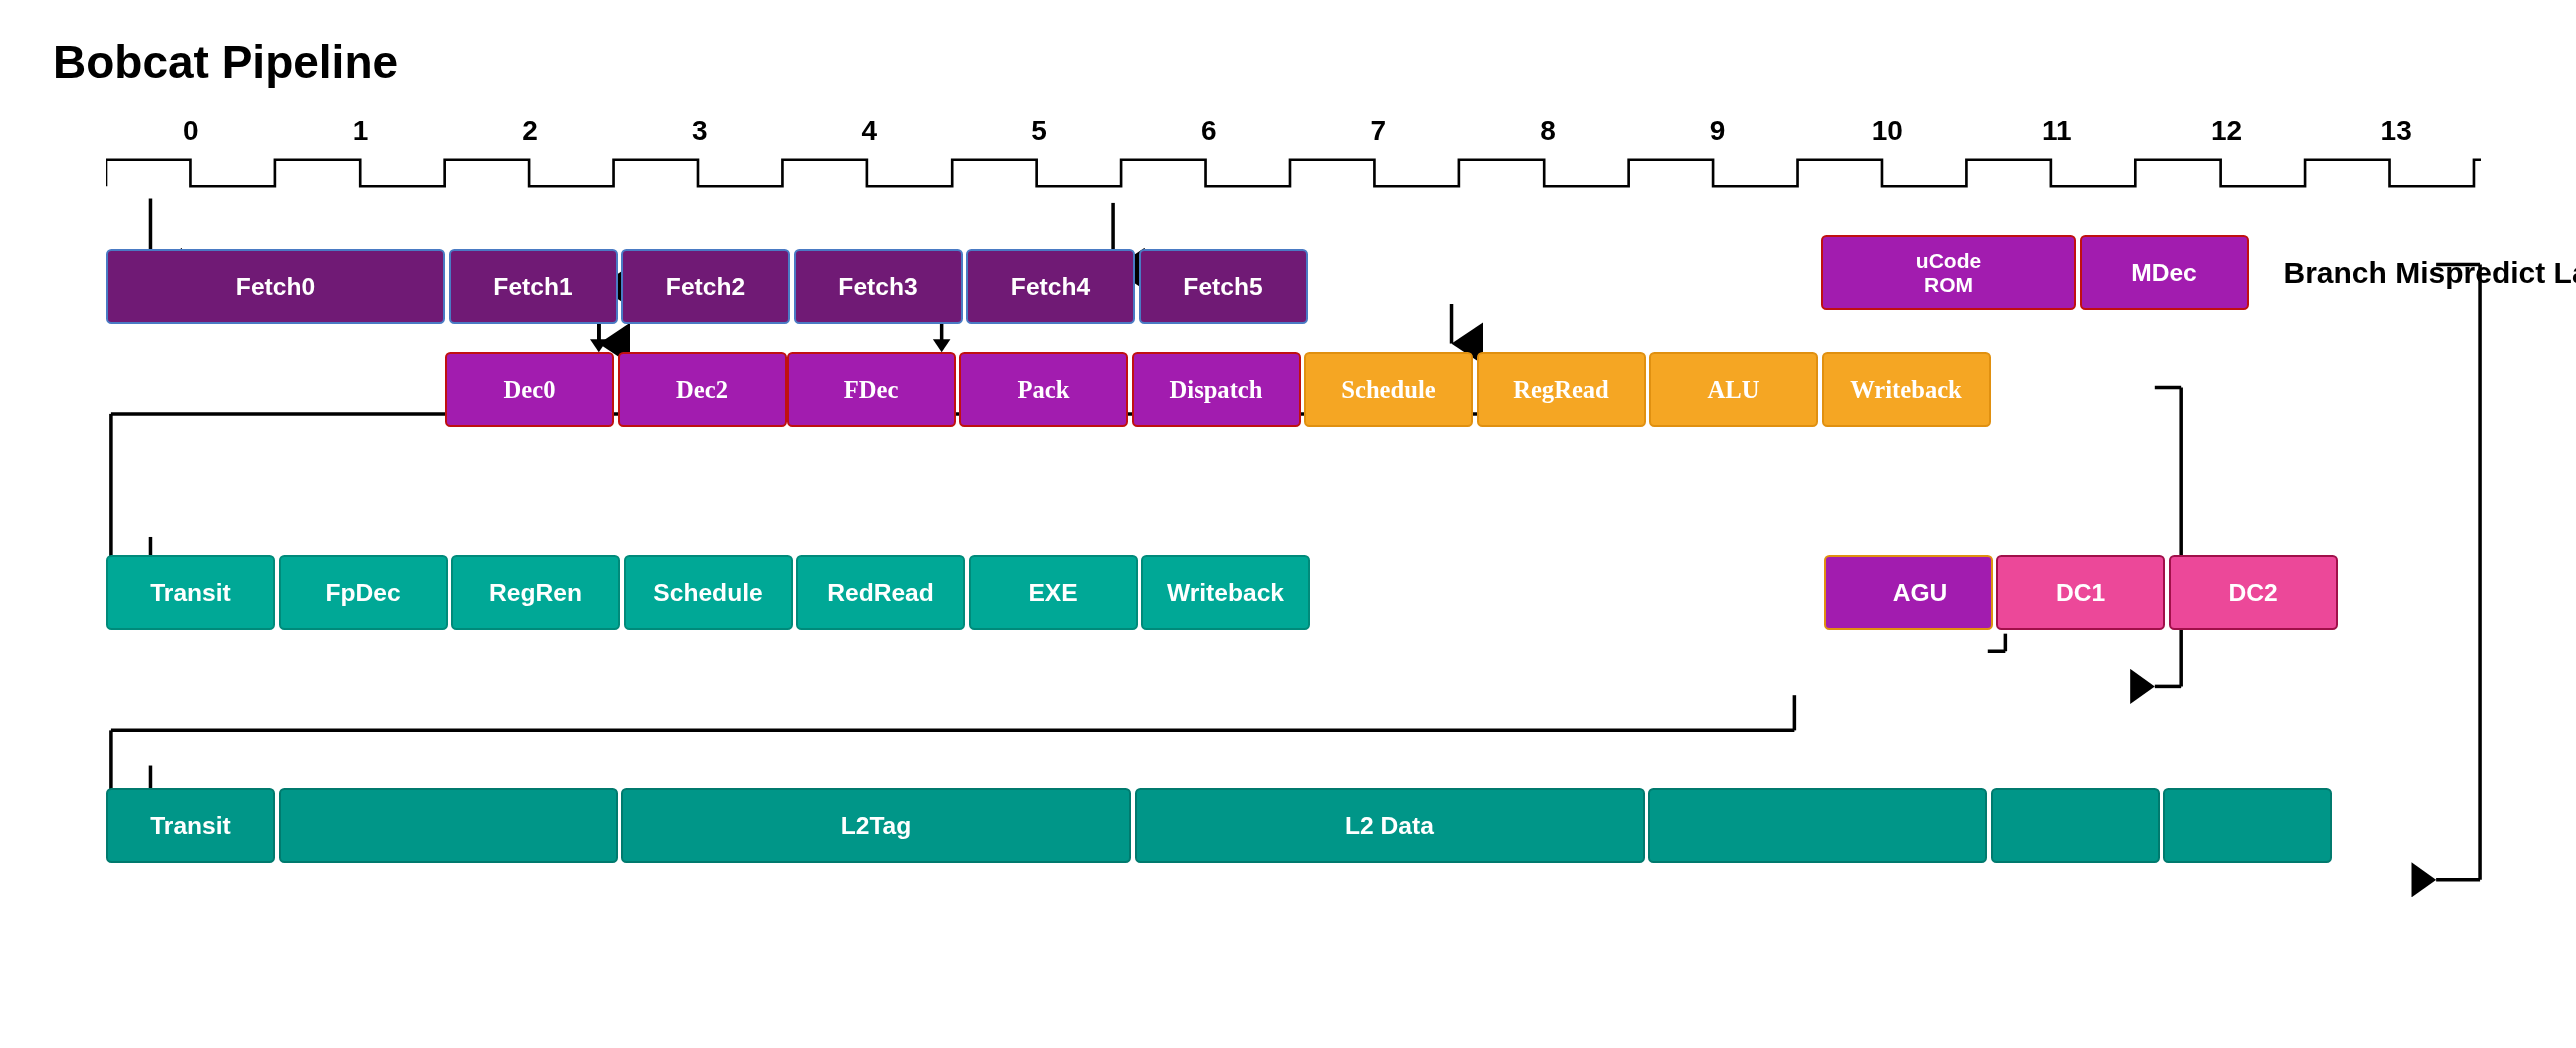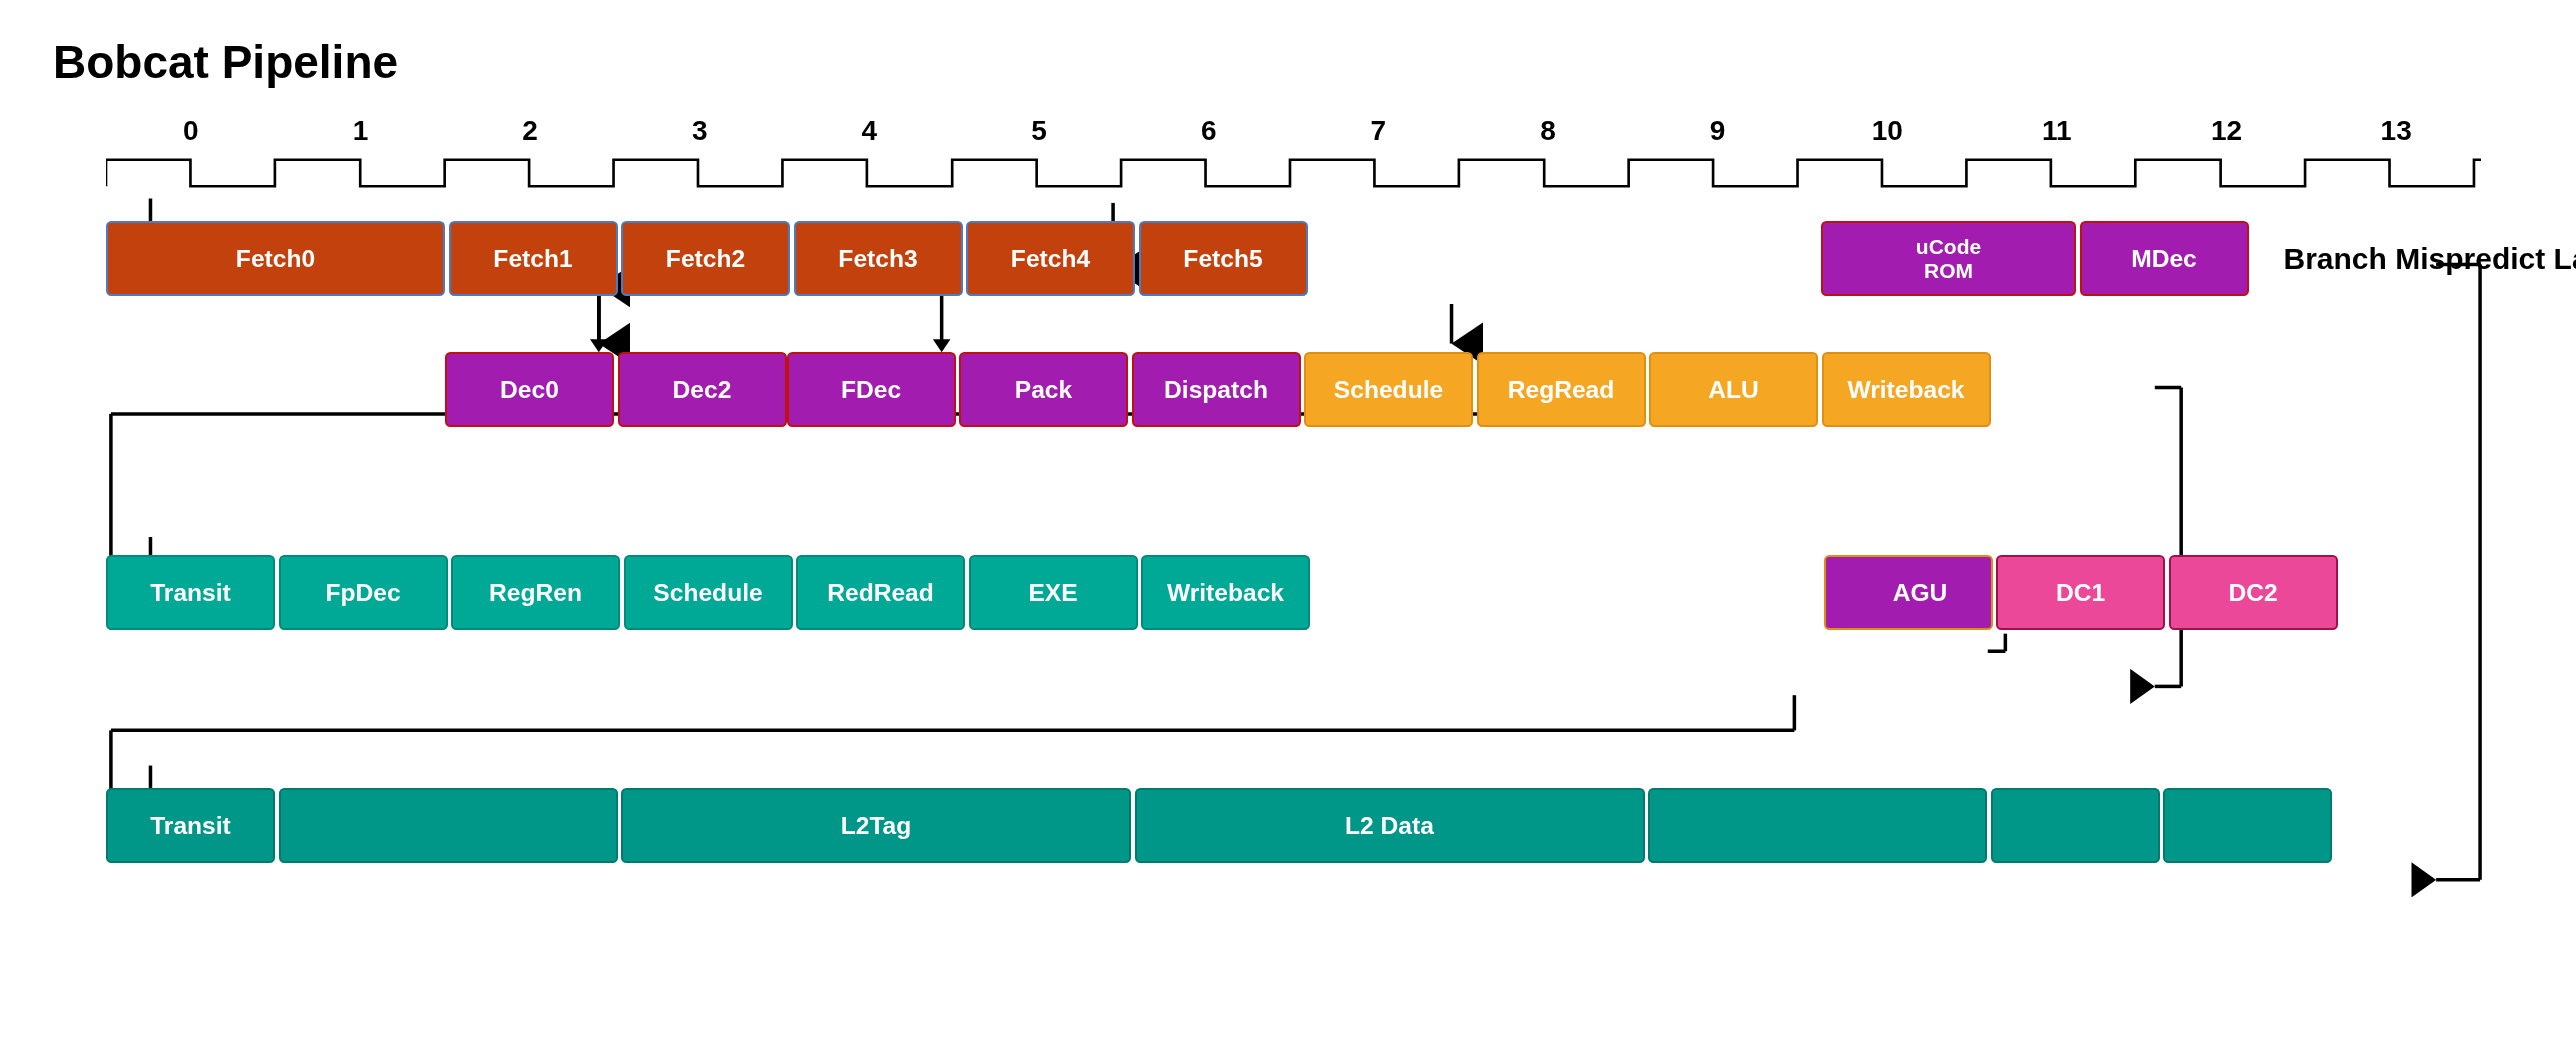--- a/index.html
+++ b/index.html
@@ -59,21 +59,21 @@
       height: 75px;
       border-radius: 5.3px;
       font-size: 24.6px;
       font-weight: bold;
       color: #fff;
       text-align: center;
       border: 2.6px solid rgba(0,0,0,0.2);
     }
 
     
-    .blue { background: #c2410c; border-color: #4a7bc4; }
+    .blue { background: #701a75; border-color: #4a7bc4; margin-top: 28px; }
     .red { background: #a21caf; border-color: #c01010; }
     .orange { background: #f5a623; border-color: #e09010; }
     .teal { background: #00a896; border-color: #008a7a; }
     .dark-teal { background: #009688; border-color: #007a6e; }
     .magenta { background: #ec4899; border-color: #a0104a; }
     .gold { background: #a21caf; border-color: #e09010; padding-left: 24px; }
 
     .label-text {
       font-size: 28px;
       font-weight: bold;
@@ -194,21 +194,21 @@
     <div class="pipeline-block blue" style="width:169px; margin-right:3.5px;">Fetch5</div>
 
     <div style="width:510px;"></div>
 
     <div class="pipeline-block red" style="width:255px; margin-right:3.5px; font-size:21px;">uCode<br>ROM</div>
     <div class="pipeline-block red" style="width:169px; margin-right:35px;">MDec</div>
 
     <div class="label-text" style="font-size:30px; white-space:nowrap; font-weight:bold;">Branch Mispredict Latency: 13-cycles</div>
   </div>
 
-  <div style="position:absolute; top:237px; left:53px; display:flex; align-items:center; gap:0;">
+  <div style="position:absolute; top:237px; left:53px; display:flex; align-items:center; gap:0;font-family:Liberation Serif, serif;">
 
     <div style="width:339px;"></div>
     <div class="pipeline-block red" style="width:169px; margin-right:3.5px;">Dec0</div>
     <div class="pipeline-block red" style="width:169px; margin-right:0;">Dec2</div>
     <div class="pipeline-block red" style="width:169px; margin-right:3.5px;">FDec</div>
     <div class="pipeline-block red" style="width:169px; margin-right:3.5px;">Pack</div>
     <div class="pipeline-block red" style="width:169px; margin-right:3.5px;">Dispatch</div>
 
     <div class="pipeline-block orange" style="width:169px; margin-right:3.5px;">Schedule</div>
     <div class="pipeline-block orange" style="width:169px; margin-right:3.5px;">RegRead</div>

